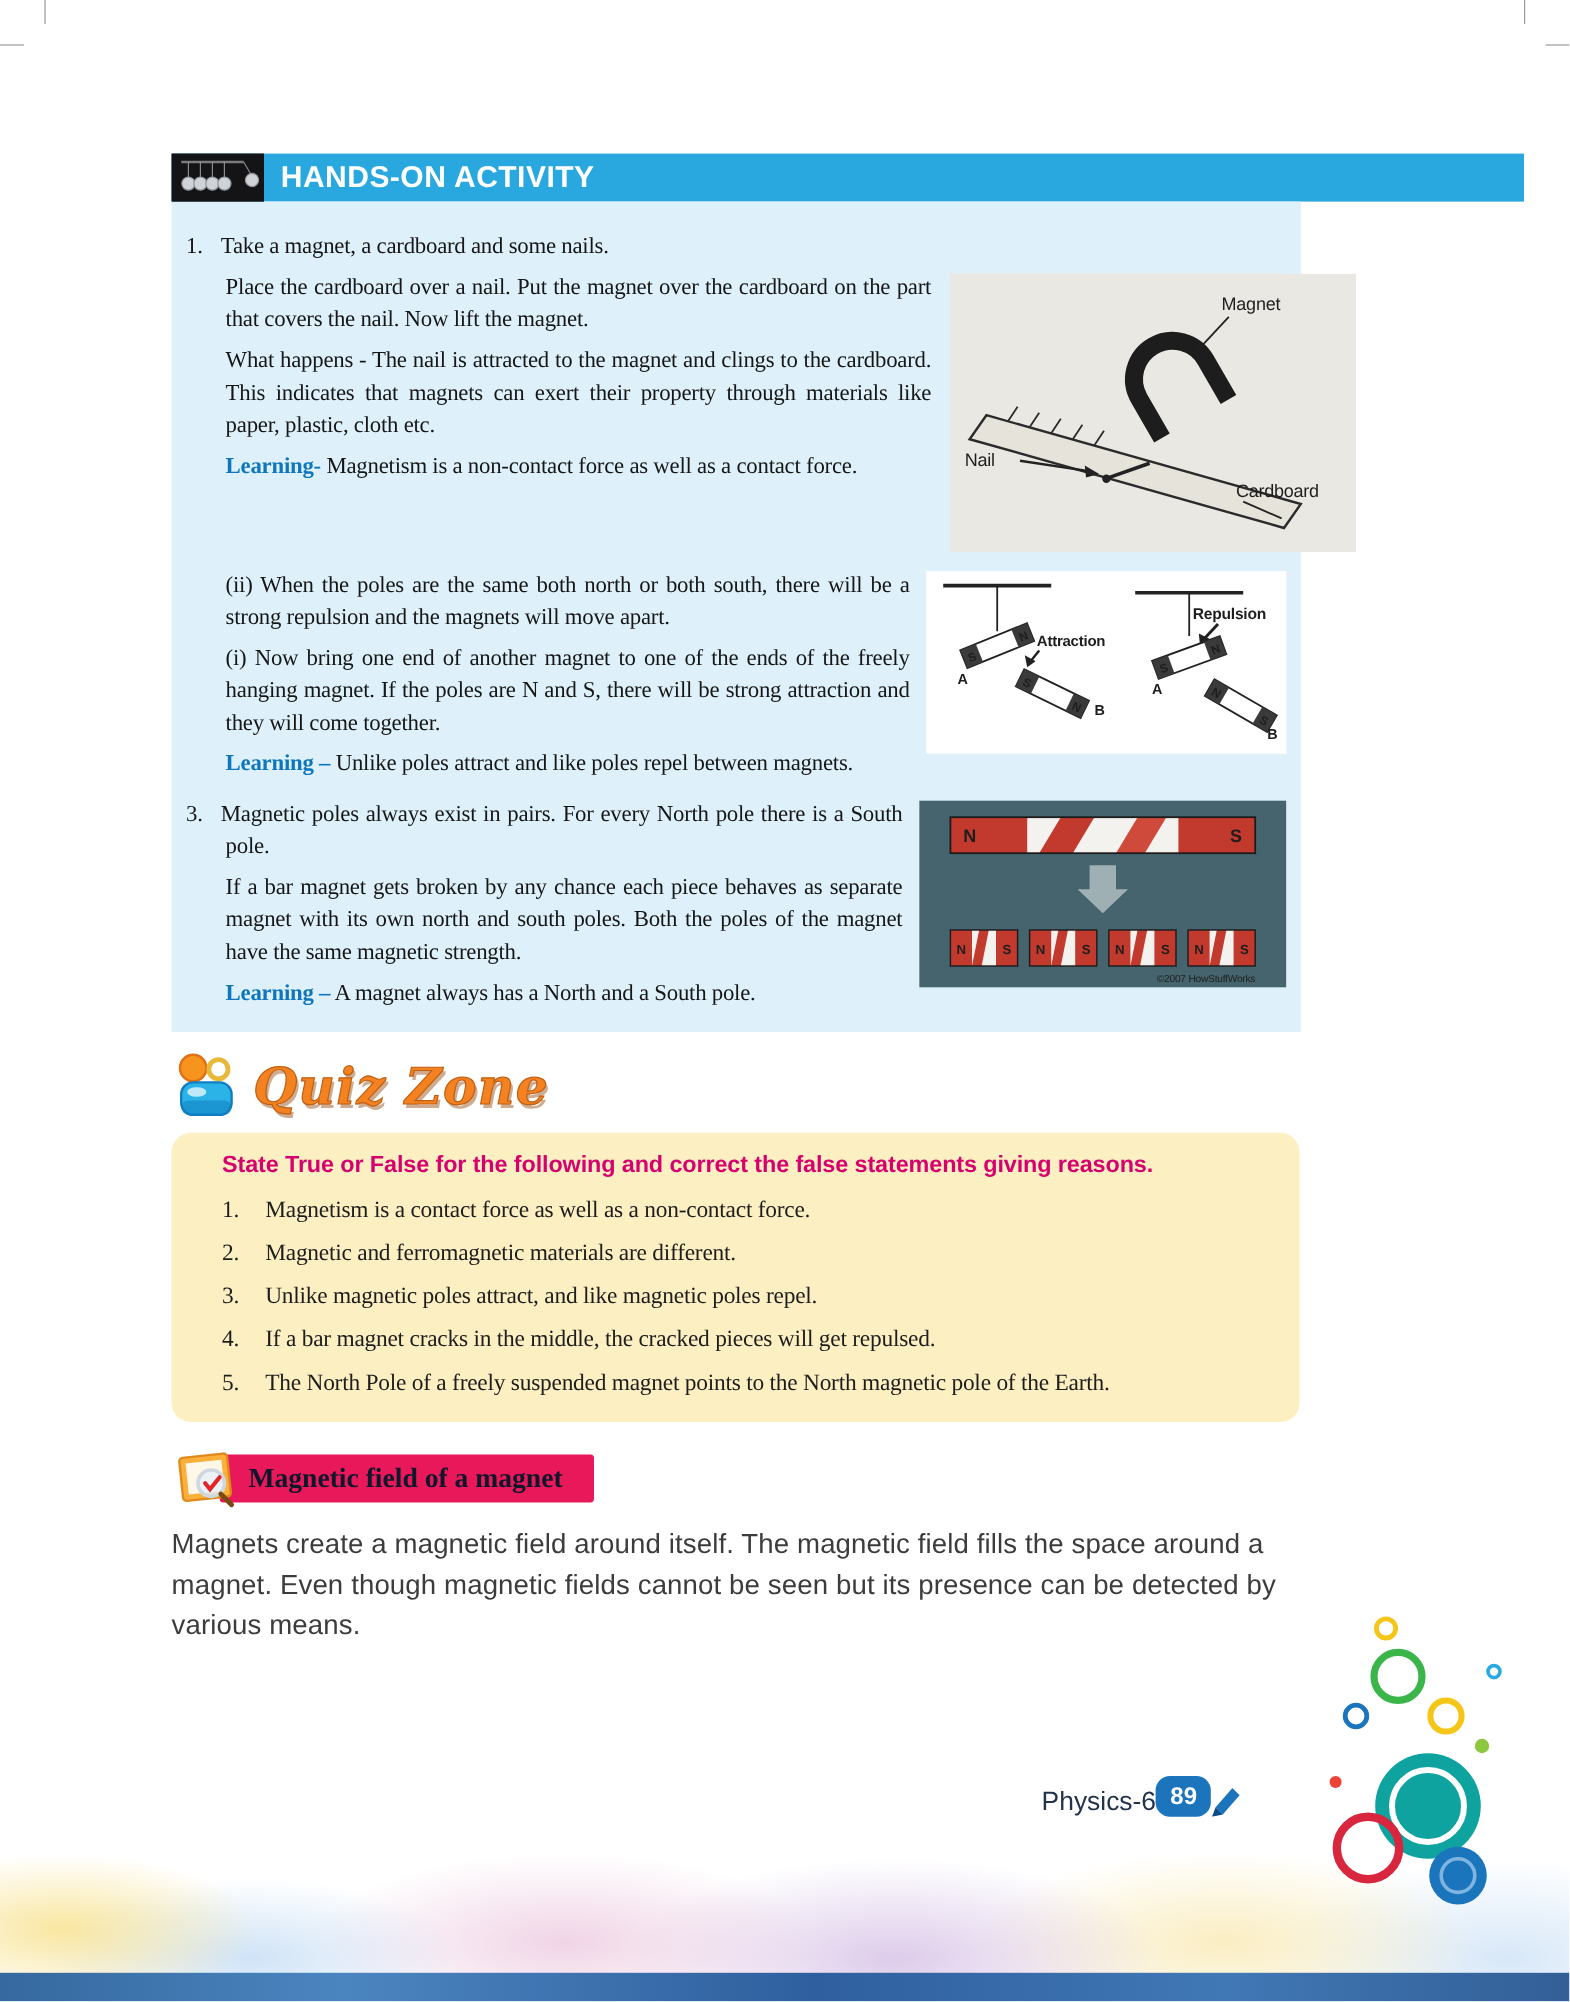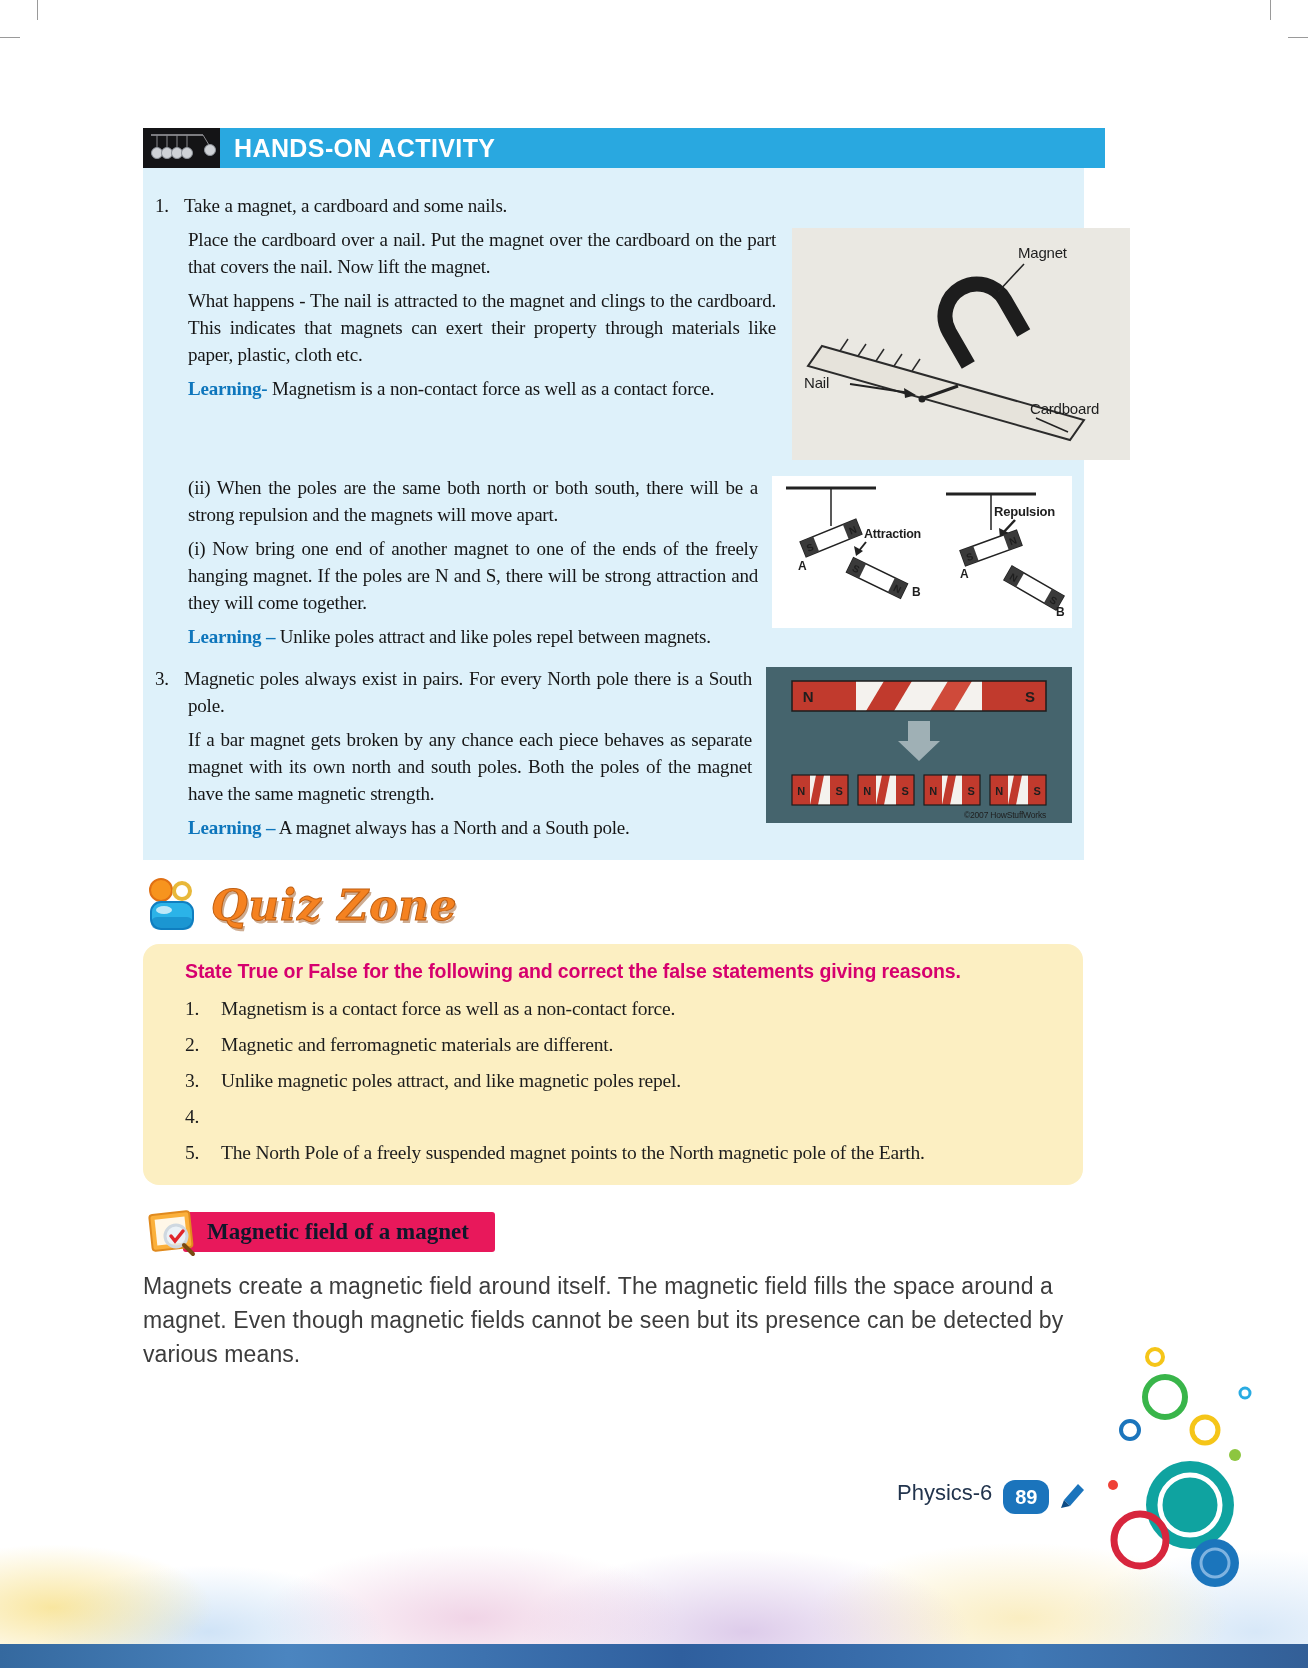--- a/index.html
+++ b/index.html
@@ -9,21 +9,21 @@
   
   .crop{position:absolute;background:#9a9a9a;}
   .crop.tlv{left:37px;top:0;width:1px;height:20px;}
   .crop.tlh{left:0;top:37px;width:20px;height:1px;}
   .crop.trv{left:1270px;top:0;width:1px;height:20px;}
   .crop.trh{left:1288px;top:37px;width:20px;height:1px;}
 
   .content{position:absolute;left:143px;top:128px;width:955px;z-index:2;}
 
   
-  .hands-header{display:flex;align-items:stretch;height:40px;width:962px;background:#29a8e0;text-align:right;}
+  .hands-header{display:flex;align-items:stretch;height:40px;width:1127px;background:#29a8e0;text-align:right;}
   .hands-icon{width:77px;flex:none;background:#141416;display:flex;align-items:center;justify-content:center;}
   .hands-title{color:#ffffff;font-family:"Liberation Sans",sans-serif;font-weight:bold;
                font-size:25px;line-height:40px;padding-left:14px;letter-spacing:.4px;}
 
   
   .panel{width:941px;box-sizing:border-box;background:#def1fa;padding:24px 12px 12px 12px;}
   .activity-item{padding-left:33px;font-size:19px;line-height:27px;color:#161616;letter-spacing:-0.2px;}
   .activity-item + .activity-item{margin-top:8px;}
   .activity-item p{margin:0 0 7px 0;text-align:justify;}
   .activity-item::after{content:"";display:block;clear:both;}
@@ -51,21 +51,21 @@
   
   .field-header{position:relative;margin:22px 0 14px 0;height:48px;}
   .field-badge{position:absolute;left:40px;top:5px;background:#e8185b;color:#0f172a;
                font-family:"Liberation Serif",serif;font-weight:bold;font-size:23px;
                padding:7px 26px 7px 24px;border-radius:3px;}
   .field-icon{position:absolute;left:0;top:0;width:56px;height:50px;z-index:2;}
   .body-text{font-family:"Liberation Sans",sans-serif;font-size:23px;line-height:34px;
              color:#3c3c3c;margin:0;width:955px;letter-spacing:.1px;}
 
   
-  .footer{position:absolute;left:897px;top:1480px;display:flex;align-items:flex-start;gap:11px;
+  .footer{position:absolute;left:868px;top:1480px;display:flex;align-items:flex-end;gap:0;
           font-family:"Liberation Sans",sans-serif;z-index:4;}
   .footer-label{font-size:22px;color:#22344d;}
   .page-badge{min-width:46px;height:34px;background:#1b74bc;border-radius:12px;color:#fff;
               display:flex;align-items:center;justify-content:center;font-size:20px;font-weight:bold;}
   .pen-deco{width:30px;height:28px;display:inline-block;}
 
   
   .circles{position:absolute;left:1085px;top:1335px;width:200px;height:260px;z-index:3;}
   .watercolor{position:absolute;left:0;bottom:20px;width:100%;height:135px;z-index:1;
     background:
@@ -270,20 +270,21 @@
       <div class="quiz-item">
           <span class="quiz-num">2.</span>
           <span>Magnetic and ferromagnetic materials are different.</span>
         </div>
       <div class="quiz-item">
           <span class="quiz-num">3.</span>
           <span>Unlike magnetic poles attract, and like magnetic poles repel.</span>
         </div>
       <div class="quiz-item">
           <span class="quiz-num">4.</span>
+          <span>If a bar magnet cracks in the middle, the cracked pieces will get repulsed.</span>
         </div>
       <div class="quiz-item">
           <span class="quiz-num">5.</span>
           <span>The North Pole of a freely suspended magnet points to the North magnetic pole of the Earth.</span>
         </div>
     </div>
 
     <div class="field-header">
       <div class="field-badge">Magnetic field of a magnet</div>
       <div class="field-icon">

